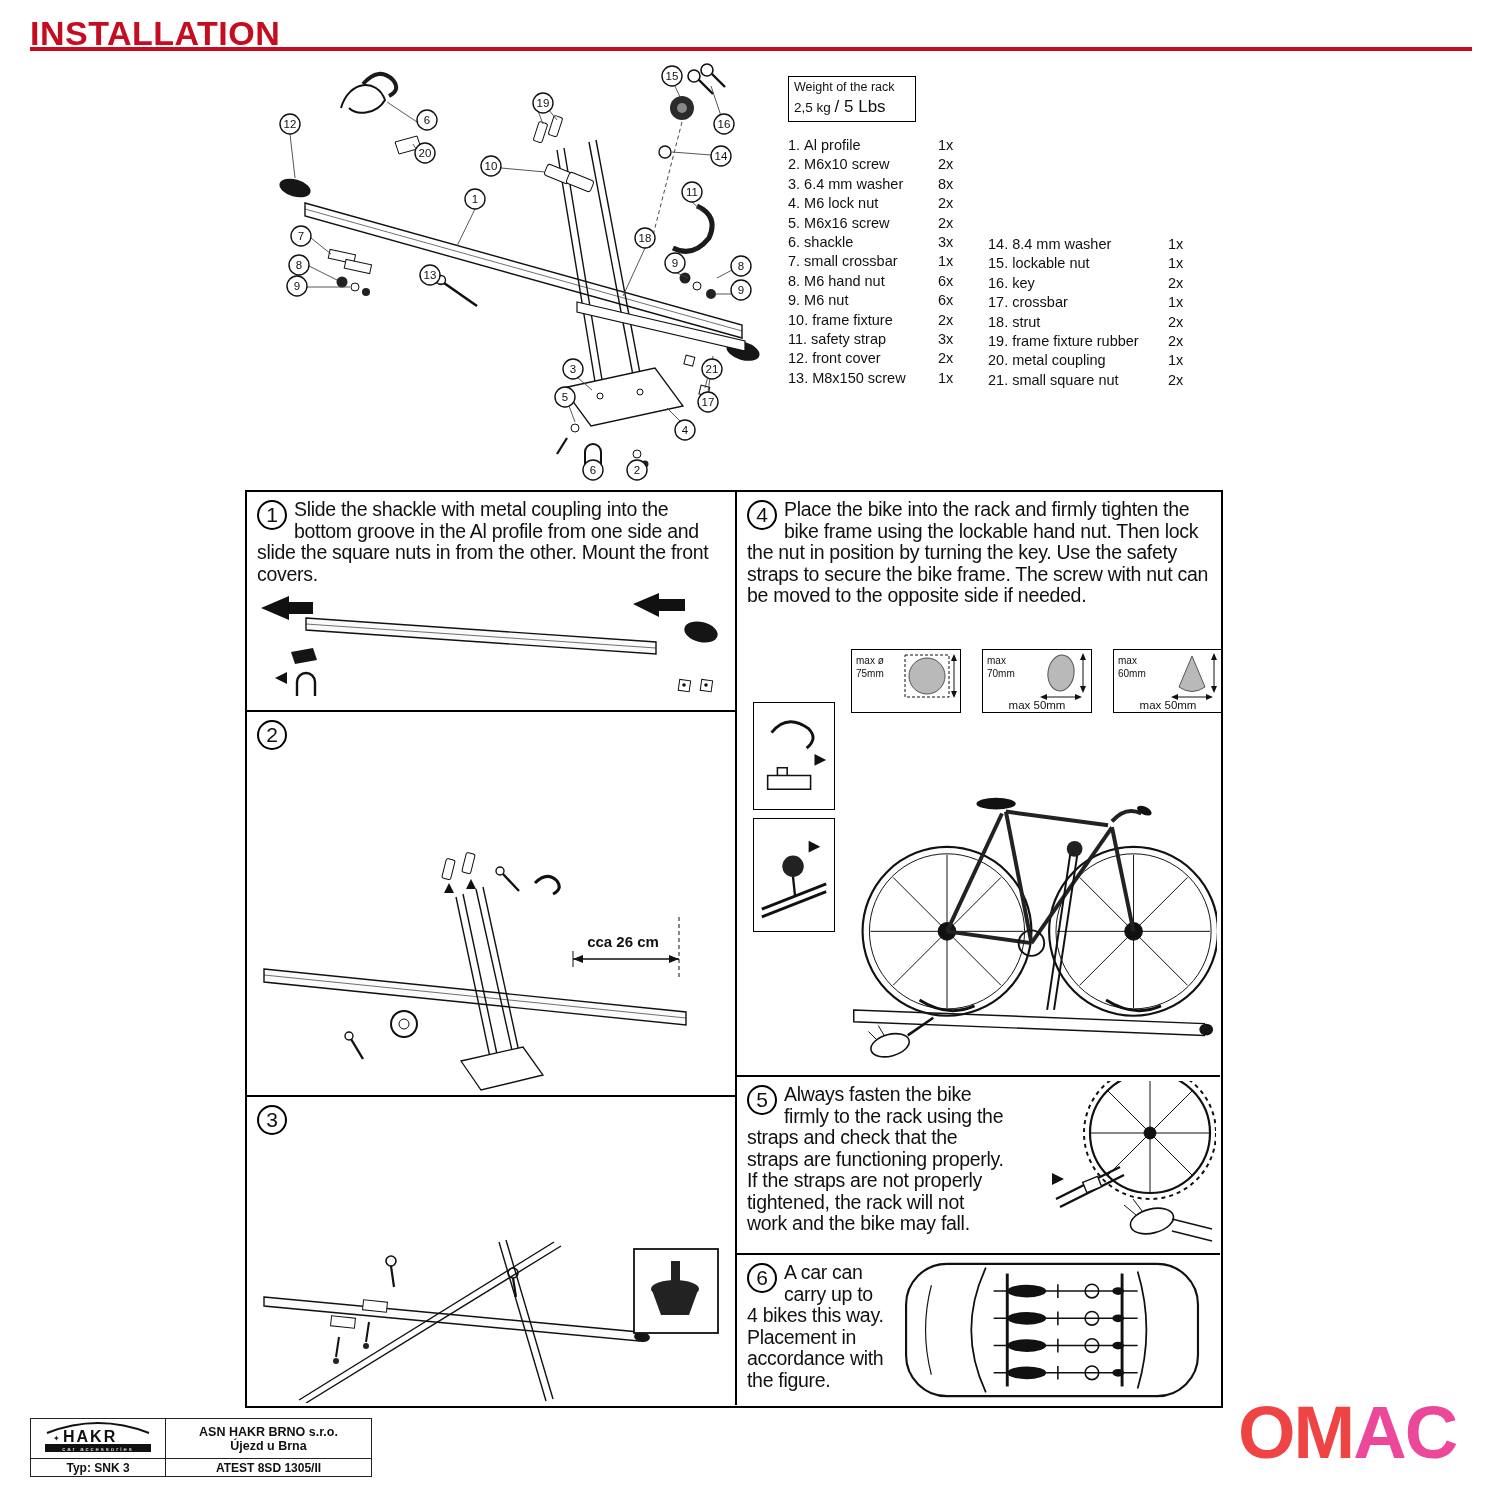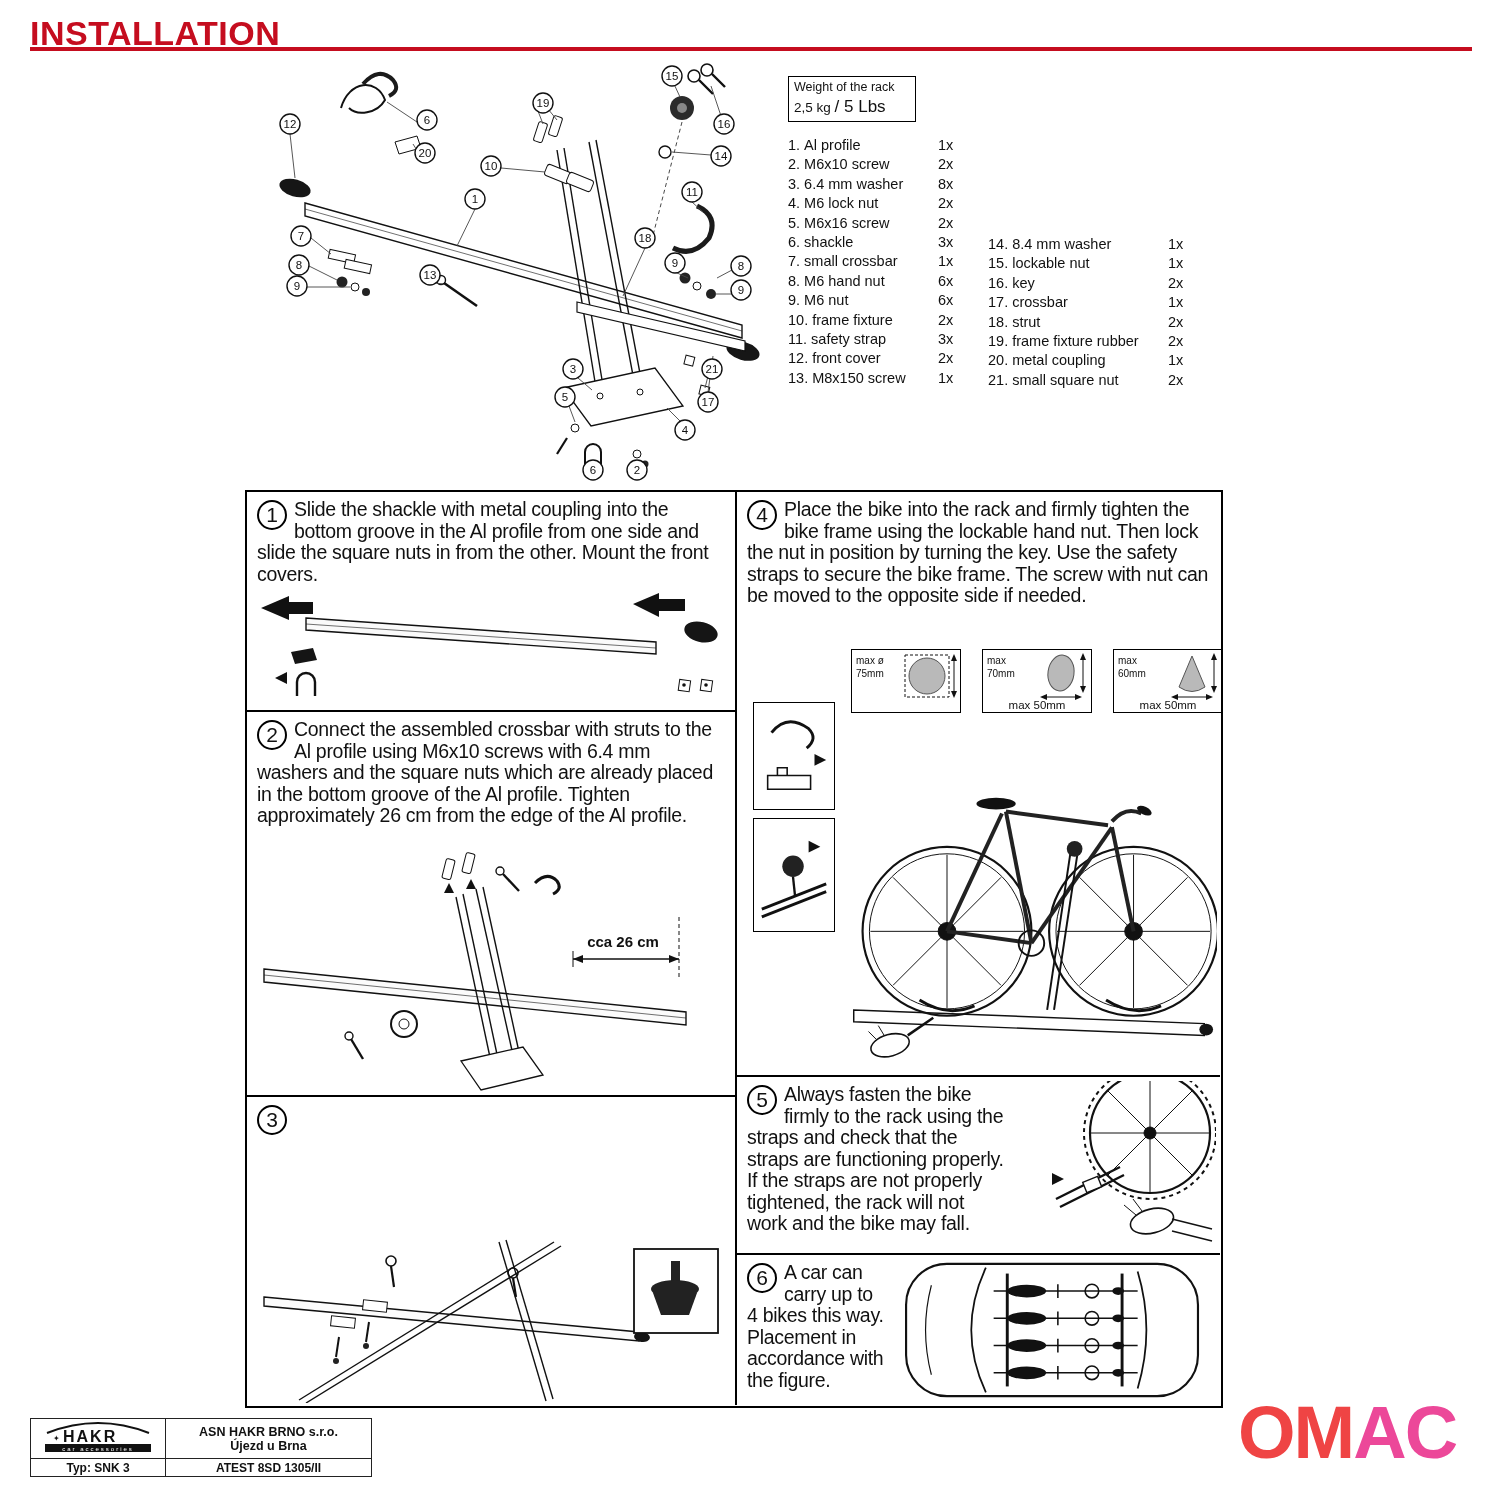--- a/index.html
+++ b/index.html
@@ -415,21 +415,20 @@
         <path d="M46,92 a9,9 0 0 1 18,0 l0,14 m-18,-14 l0,14" fill="none" stroke="#111" stroke-width="2.4"></path>
         <rect x="428" y="90" width="11" height="11" fill="#fff" stroke="#111" transform="rotate(8 433 95)"></rect>
         <circle cx="433" cy="95" r="1.8" fill="#111"></circle>
         <rect x="450" y="90" width="11" height="11" fill="#fff" stroke="#111" transform="rotate(8 455 95)"></rect>
         <circle cx="455" cy="95" r="1.8" fill="#111"></circle>
       </svg>
     </section>
 
     <section class="step s2">
       <div class="step-num">2</div>
-      <p class="step-text">Connect the assembled crossbar with struts to the Al profile using M6x10 screws with 6.4 mm washers and the square nuts which are already placed in the bottom groove of the Al profile. Tighten approximately 26 cm from the edge of the Al profile.</p>
       <svg class="illus" style="left:4px; bottom:2px;" width="480" height="246" viewBox="0 0 480 246">
 
         <rect x="193" y="12" width="9" height="20" rx="2" fill="#fff" stroke="#111" transform="rotate(14 197 22)"></rect>
         <rect x="213" y="6" width="9" height="20" rx="2" fill="#fff" stroke="#111" transform="rotate(14 217 16)"></rect>
         <polygon points="198,36 203,46 193,46" fill="#111"></polygon>
         <polygon points="220,32 225,42 215,42" fill="#111"></polygon>
         <circle cx="249" cy="24" r="4" fill="none" stroke="#111" stroke-width="1.4"></circle>
         <line x1="252" y1="27" x2="268" y2="44" stroke="#111" stroke-width="2.4"></line>
         <path d="M284,36 q12,-12 22,-2 q6,8 -4,13" fill="none" stroke="#111" stroke-width="3"></path>
 

